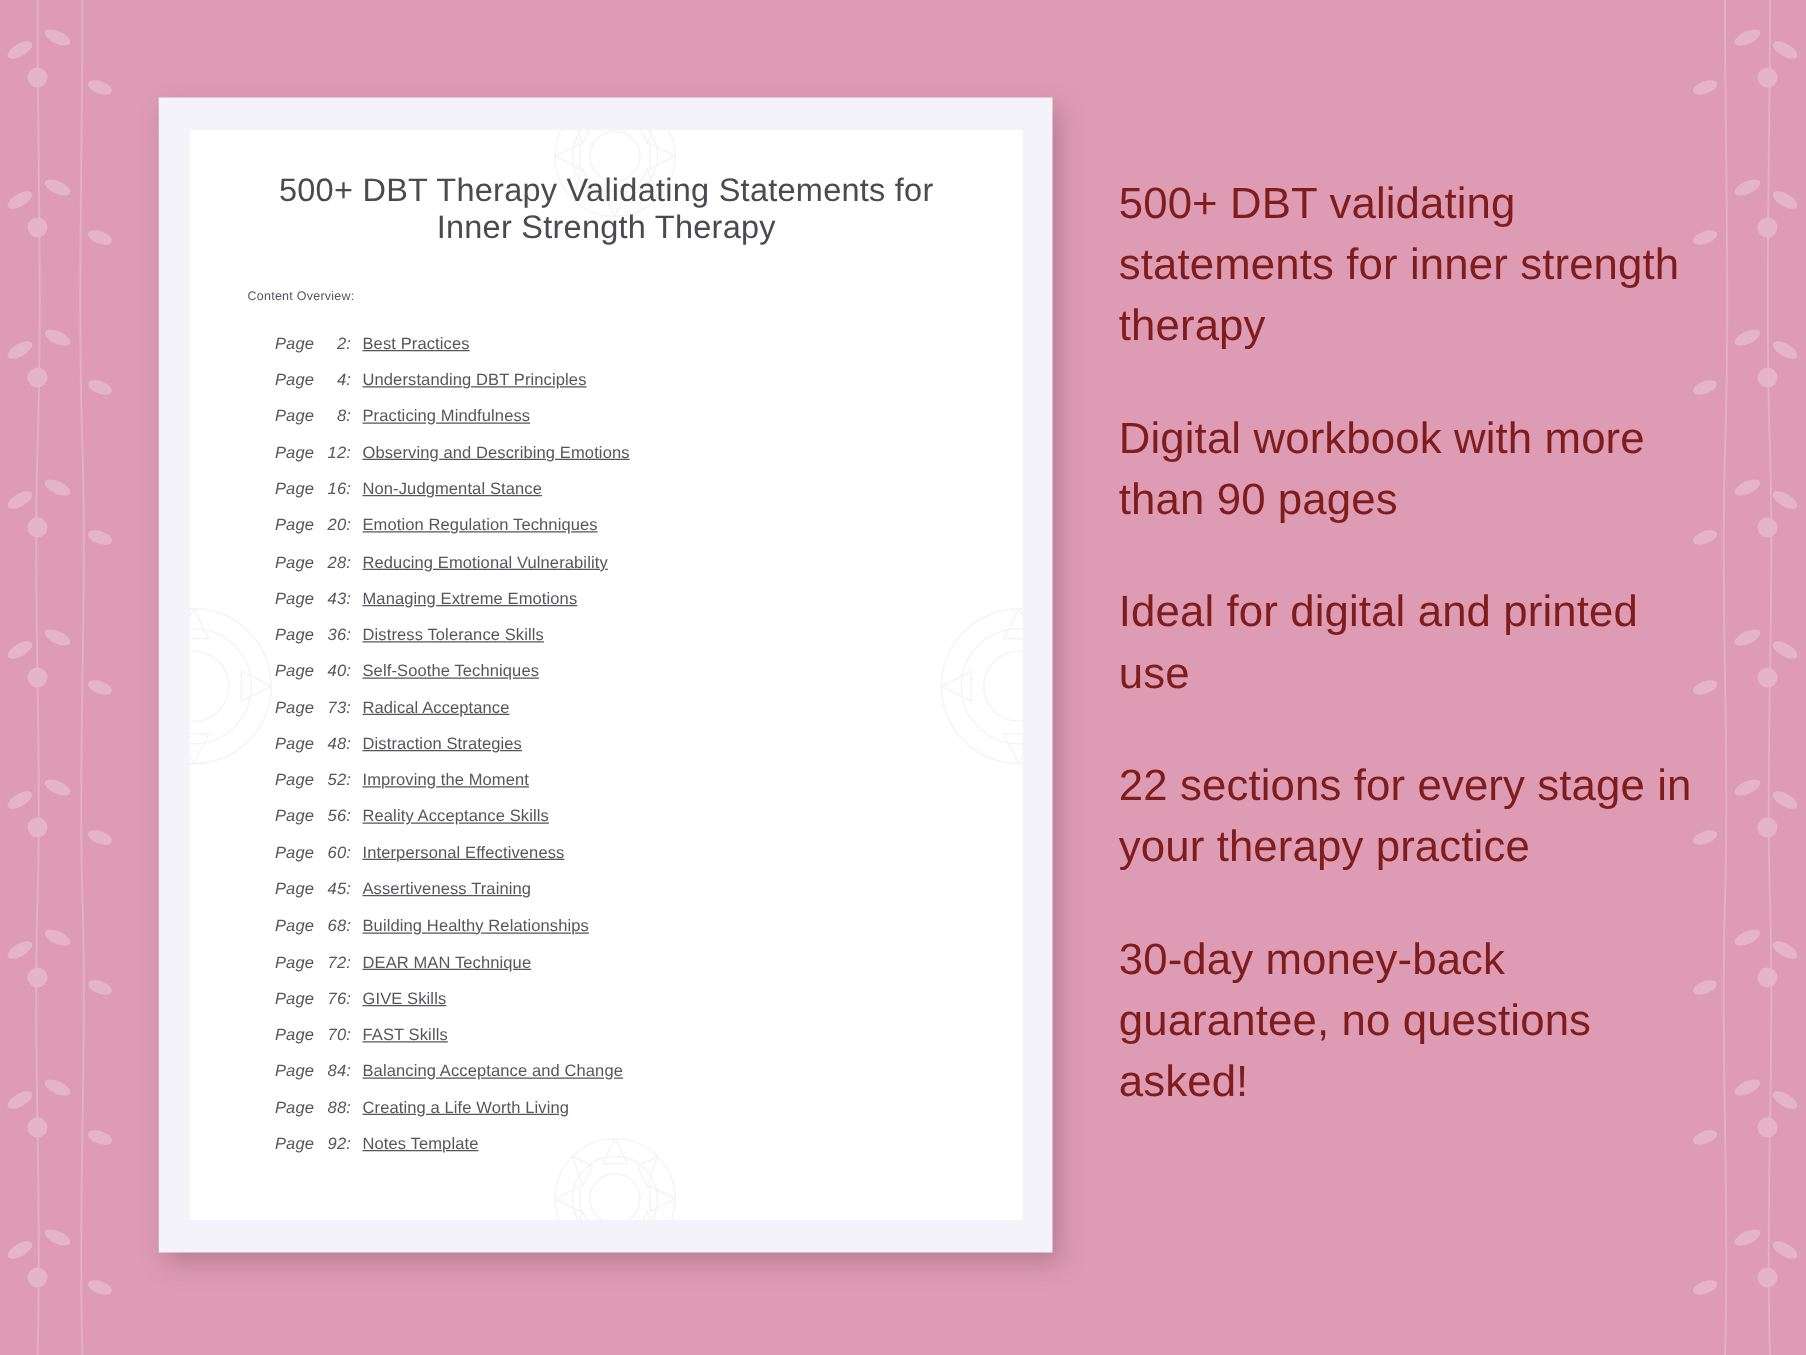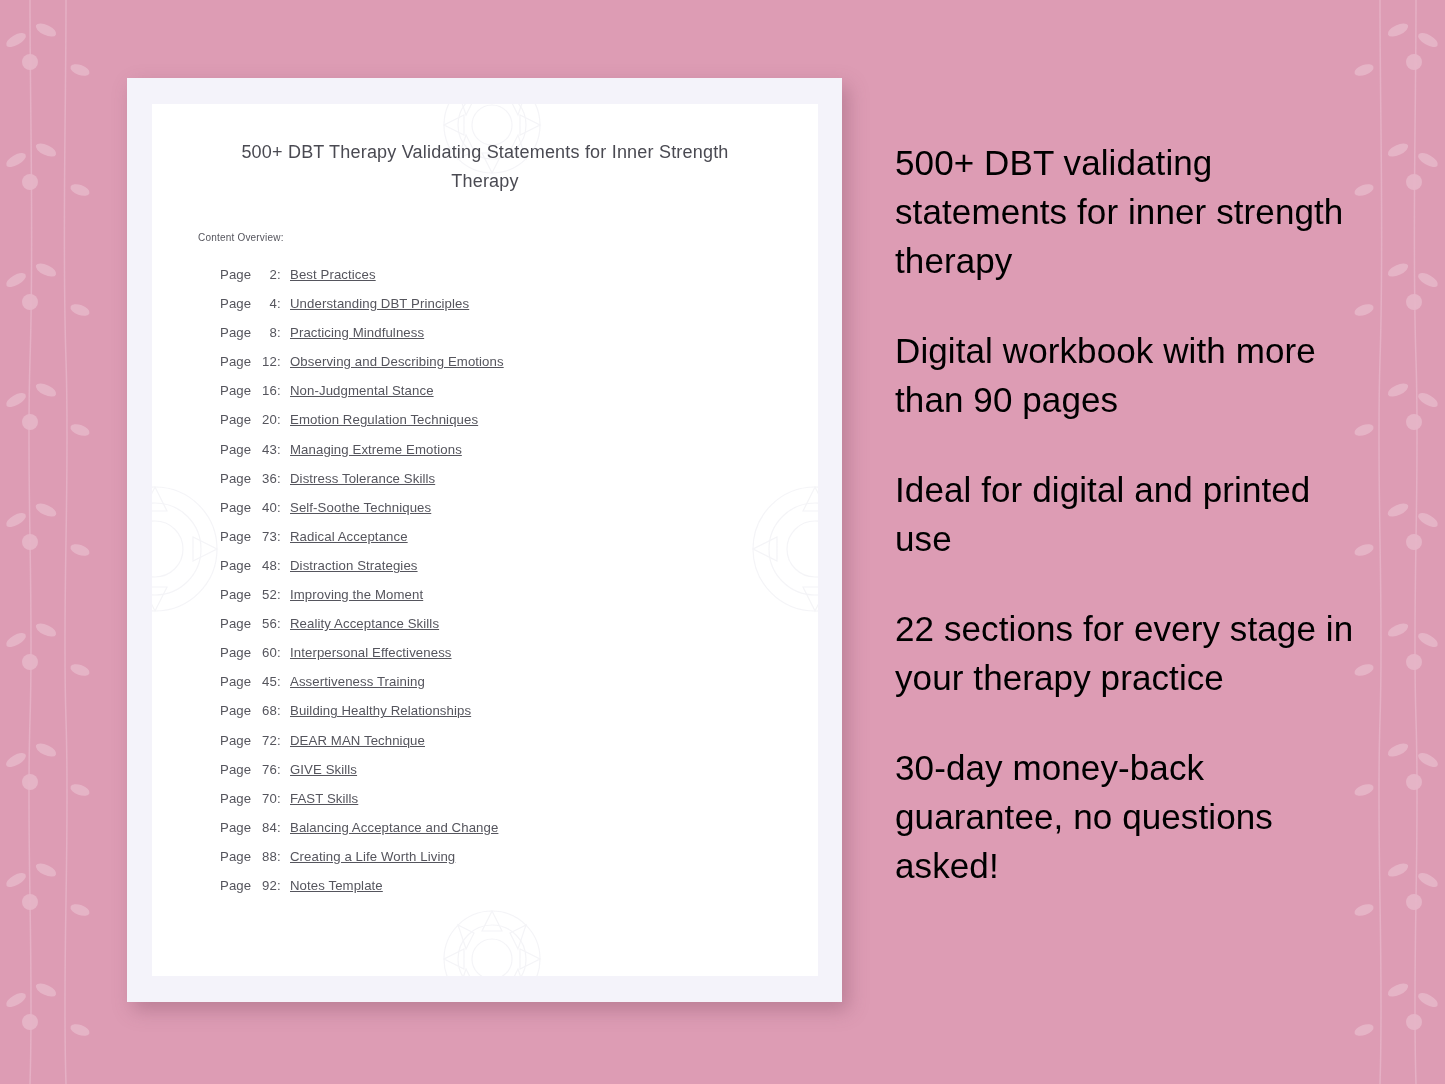--- a/index.html
+++ b/index.html
@@ -57,21 +57,21 @@
   .mandala.m-right  { top: 370px;  right: -62px; }
   .mandala.m-bottom { bottom: -38px; left: 230px; }
 
   .doc-content {
     position: relative;
     z-index: 2;
     padding: 34px 46px 0 46px;
   }
   .doc-title {
     text-align: center;
-    font-size: 18px;
+    font-size: 26px;
     line-height: 29px;
     color: #4a4a52;
     font-weight: 400;
     letter-spacing: .2px;
     padding: 0 14px;
   }
   .overview-label {
     margin-top: 36px;
     font-size: 10px;
     color: #55555d;
@@ -85,37 +85,38 @@
     display: flex;
     font-size: 13.2px;
     line-height: 29.1px;
     color: #55555d;
     letter-spacing: .1px;
     white-space: nowrap;
   }
   .toc-page {
     width: 62px;
     flex: 0 0 62px;
+    font-style: italic;
   }
   .toc-num {
     display: inline-block;
     width: 22px;
     text-align: right;
   }
   .toc-title { padding-left: 8px; text-decoration: underline; }
 
   
   .bullets {
     position: absolute;
     left: 895px;
     top: 138px;
     width: 460px;
   }
   .bullet {
-    color: #000000;
+    color: #7f1d1d;
     font-size: 35px;
     line-height: 49px;
     font-weight: 400;
     letter-spacing: .1px;
     margin-bottom: 41px;
   }
   .bullet:last-child { margin-bottom: 0; }
 </style>
 </head>
 <body>
@@ -341,20 +342,24 @@
         </div>
         <div class="toc-row">
           <span class="toc-page">Page <span class="toc-num">16</span>:</span>
           <span class="toc-title">Non-Judgmental Stance</span>
         </div>
         <div class="toc-row">
           <span class="toc-page">Page <span class="toc-num">20</span>:</span>
           <span class="toc-title">Emotion Regulation Techniques</span>
         </div>
         <div class="toc-row">
+          <span class="toc-page">Page <span class="toc-num">28</span>:</span>
+          <span class="toc-title">Reducing Emotional Vulnerability</span>
+        </div>
+        <div class="toc-row">
           <span class="toc-page">Page <span class="toc-num">43</span>:</span>
           <span class="toc-title">Managing Extreme Emotions</span>
         </div>
         <div class="toc-row">
           <span class="toc-page">Page <span class="toc-num">36</span>:</span>
           <span class="toc-title">Distress Tolerance Skills</span>
         </div>
         <div class="toc-row">
           <span class="toc-page">Page <span class="toc-num">40</span>:</span>
           <span class="toc-title">Self-Soothe Techniques</span>

